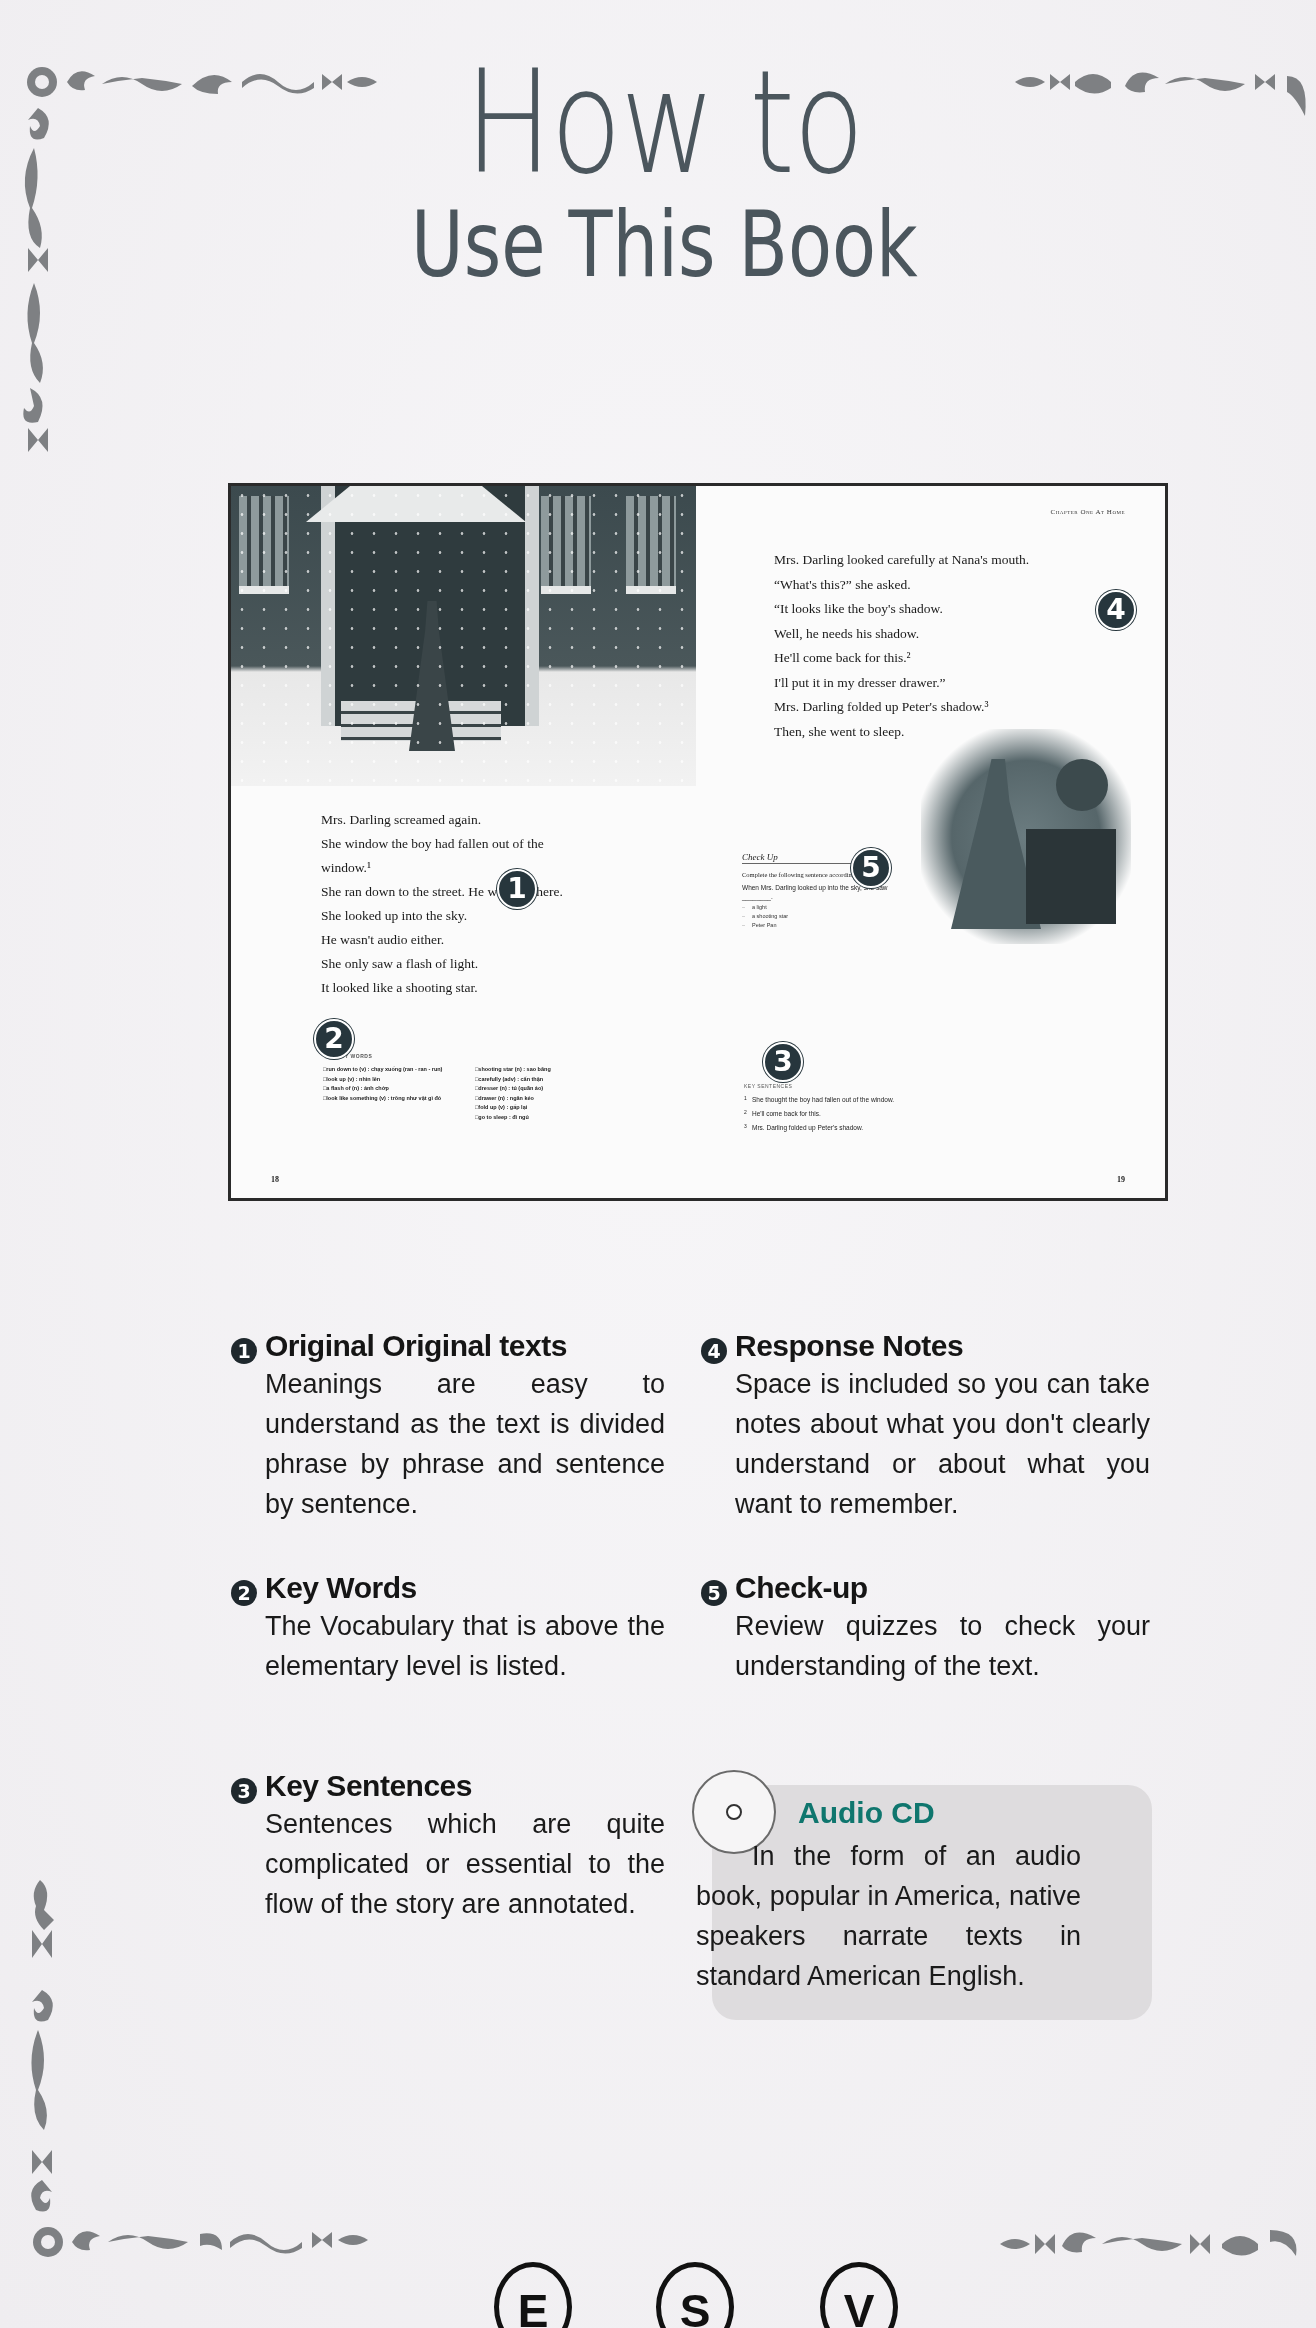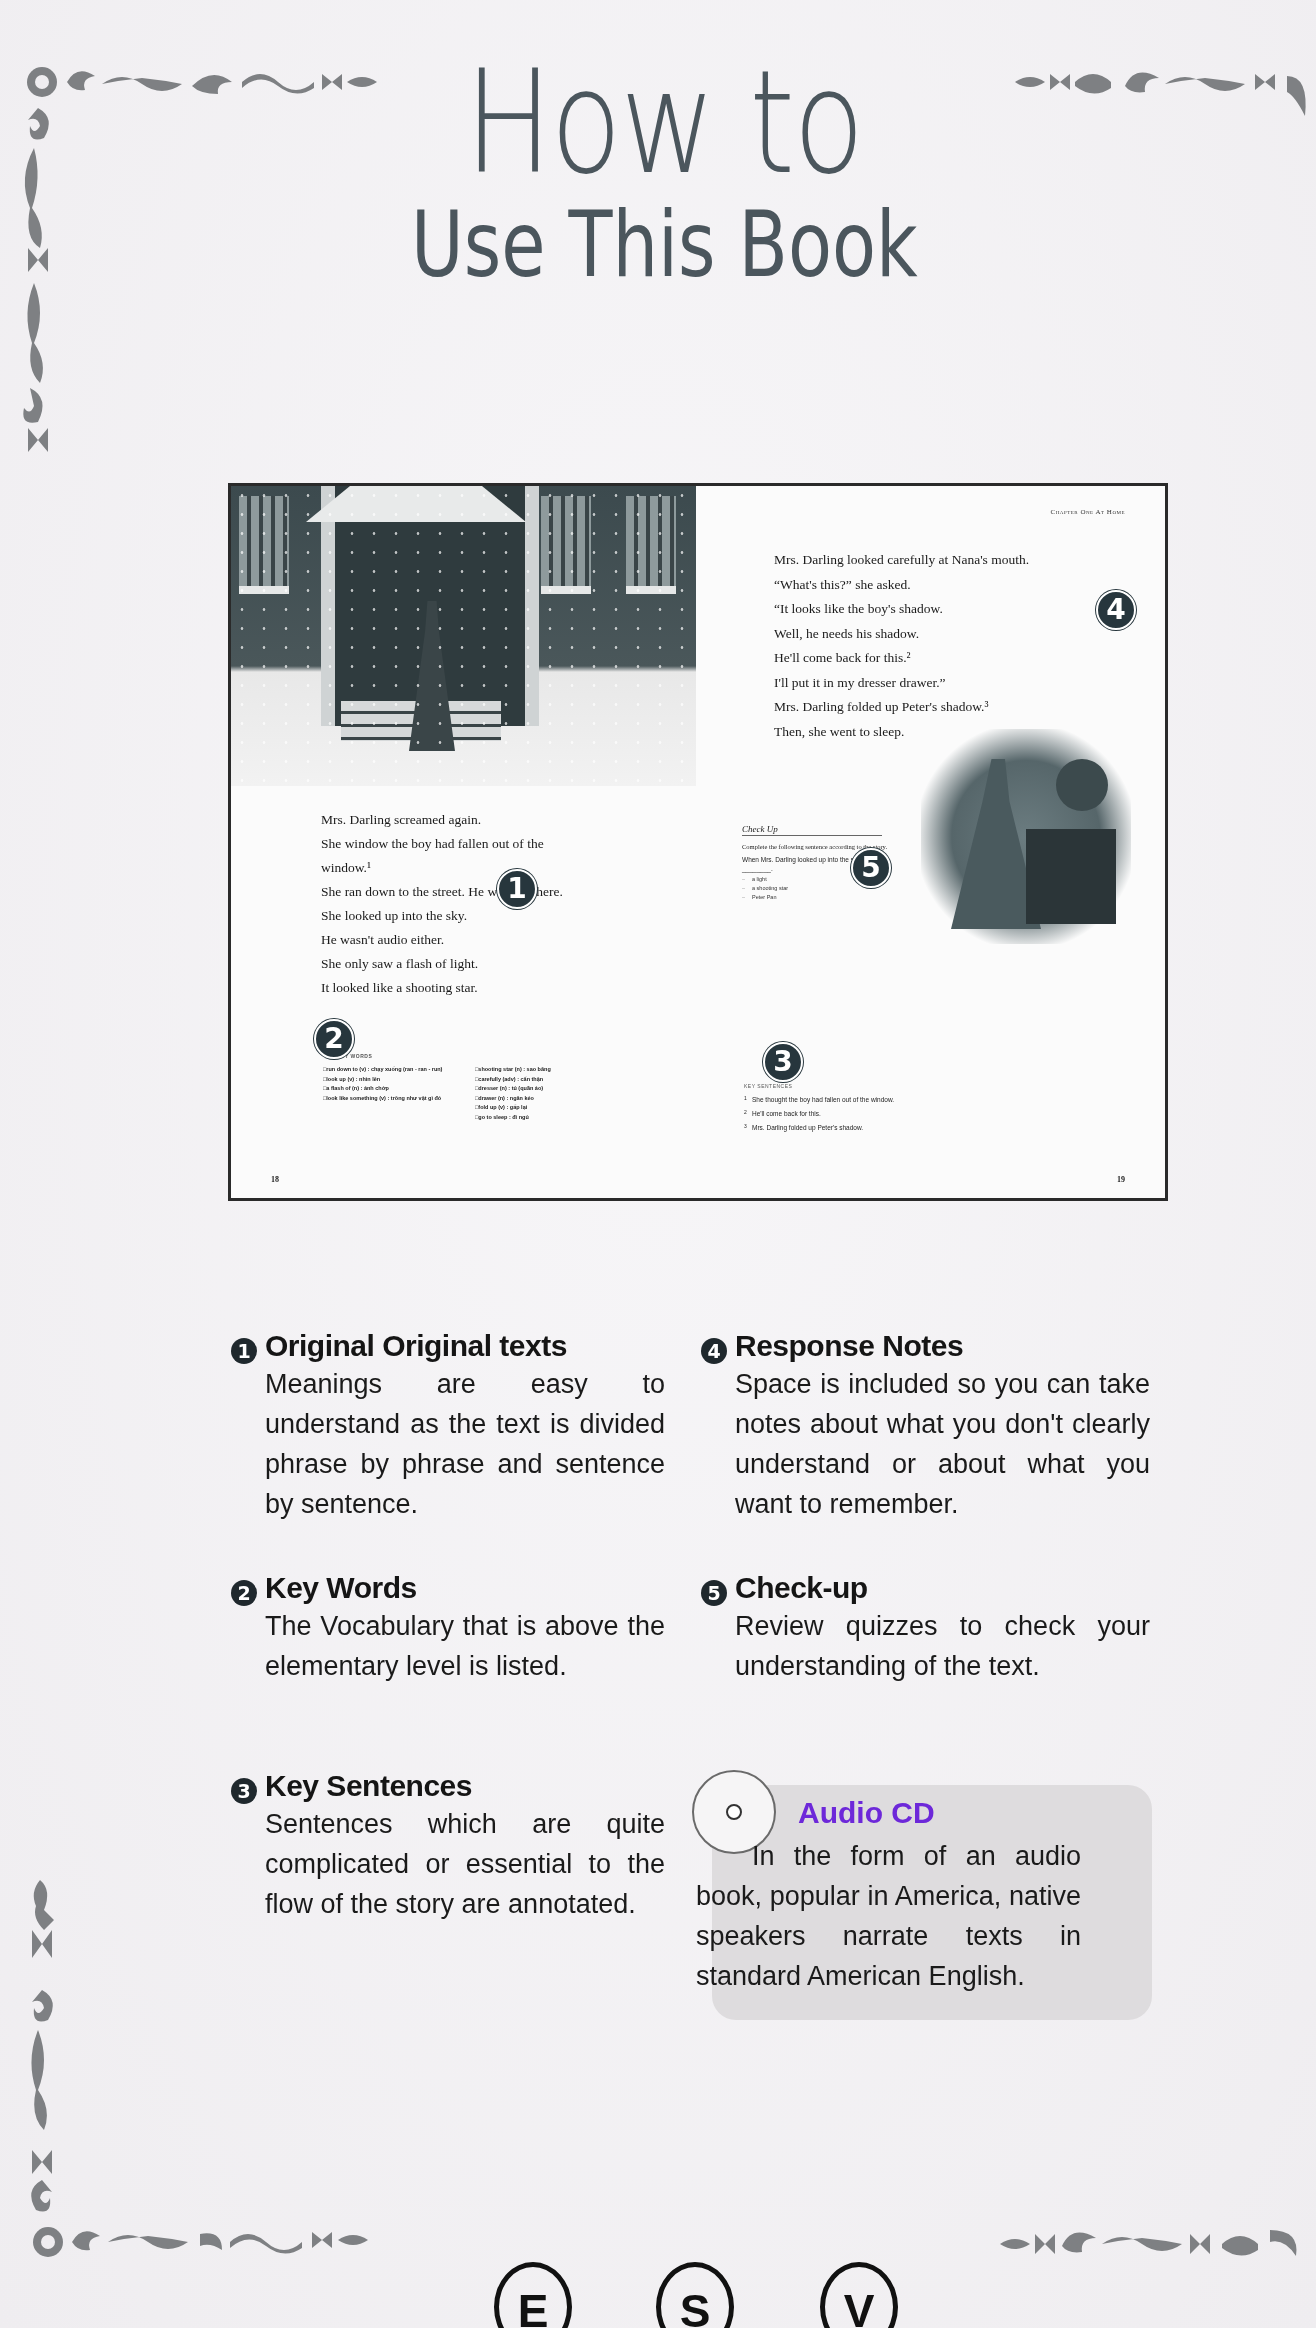--- a/index.html
+++ b/index.html
@@ -89,21 +89,21 @@
     .folio { position: absolute; bottom: 14px; font-size: 8px; font-weight: bold; }
     .folio.left { left: 40px; } .folio.right { right: 40px; }
 
     .vocab { position: absolute; left: 92px; top: 565px; width: 340px; font-size: 5.5px; font-weight: bold; color: #222; }
     .vocab .col { position: absolute; top: 14px; width: 150px; }
     .vocab .col.c1 { left: 0; } .vocab .col.c2 { left: 152px; }
     .vocab .item { line-height: 9.5px; white-space: nowrap; overflow: hidden; }
     .vocab .item::before { content: "\25A1 "; font-weight: normal; }
     .vocab .label { position: absolute; left: 14px; top: 2px; font-size: 5px; letter-spacing: 0.5px; color: #555; }
 
-    .checkup { position: absolute; left: 46px; top: 338px; width: 150px; font-size: 6.5px; line-height: 10px; }
+    .checkup { position: absolute; left: 46px; top: 366px; width: 150px; font-size: 6.5px; line-height: 10px; }
     .checkup .head { font-family: "Liberation Serif", serif; font-style: italic; font-size: 9px; border-bottom: 1px solid #666; padding-bottom: 1px; margin-bottom: 6px; width: 140px; }
     .checkup .instr { font-family: "Liberation Serif", serif; font-size: 6.5px; line-height: 9px; margin-bottom: 4px; }
     .checkup .q { font-size: 6.5px; line-height: 9px; margin-bottom: 2px; }
     .checkup .opt { font-size: 5.5px; line-height: 9px; padding-left: 10px; position: relative; color: #333; }
     .checkup .opt::before { content: "\2013"; position: absolute; left: 0; color: #999; }
 
     .keysent { position: absolute; left: 48px; top: 593px; width: 220px; font-size: 6.5px; line-height: 14px; }
     .keysent .label { font-size: 5px; letter-spacing: 0.5px; color: #555; font-variant: small-caps; }
     .keysent .s { padding-left: 8px; position: relative; }
     .keysent .s sup { position: absolute; left: 0; top: -2px; font-size: 5px; }
@@ -129,21 +129,21 @@
       background: #dedcde; border-radius: 24px;
     }
     .cd-icon {
       position: absolute; left: 692px; top: 1770px; width: 84px; height: 84px; border-radius: 50%;
       background: #f6f5f6; border: 2px solid #6a6a6a; box-sizing: border-box;
     }
     .cd-icon .hole {
       position: absolute; left: 32px; top: 32px; width: 16px; height: 16px; border-radius: 50%;
       border: 2.5px solid #333; box-sizing: border-box; background: #fff;
     }
-    .audio-title { position: absolute; left: 798px; top: 1795px; font-weight: bold; font-size: 30px; line-height: 36px; color: #6d28d9; }
+    .audio-title { position: absolute; left: 798px; top: 1795px; font-weight: bold; font-size: 30px; line-height: 36px; color: #0f766e; }
     .audio-desc {
       position: absolute; left: 696px; top: 1836px; width: 385px; font-size: 27px; line-height: 40px;
       text-align: justify; text-indent: 56px; color: #1a1a1a;
     }
 
     
     .ghost {
       position: absolute; left: 190px; top: 580px; width: 1100px; font-family: "Liberation Serif", serif;
       font-size: 31px; line-height: 65px; color: rgba(110,110,115,0.12); white-space: nowrap; pointer-events: none;
     }

